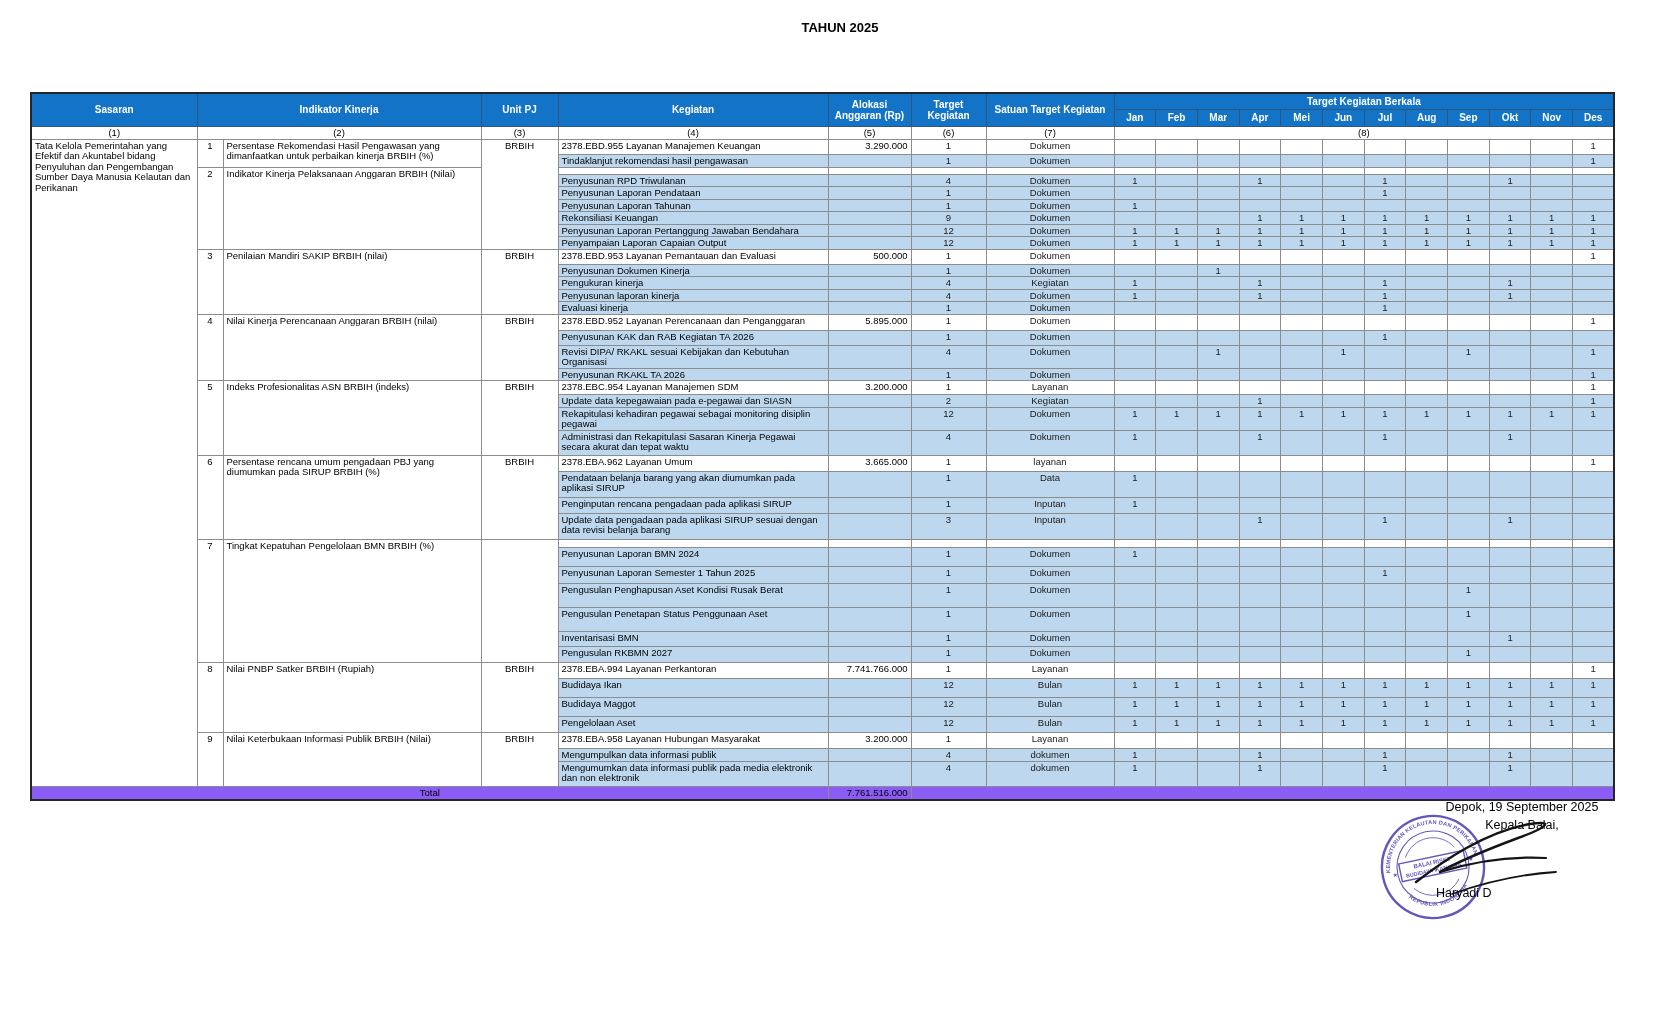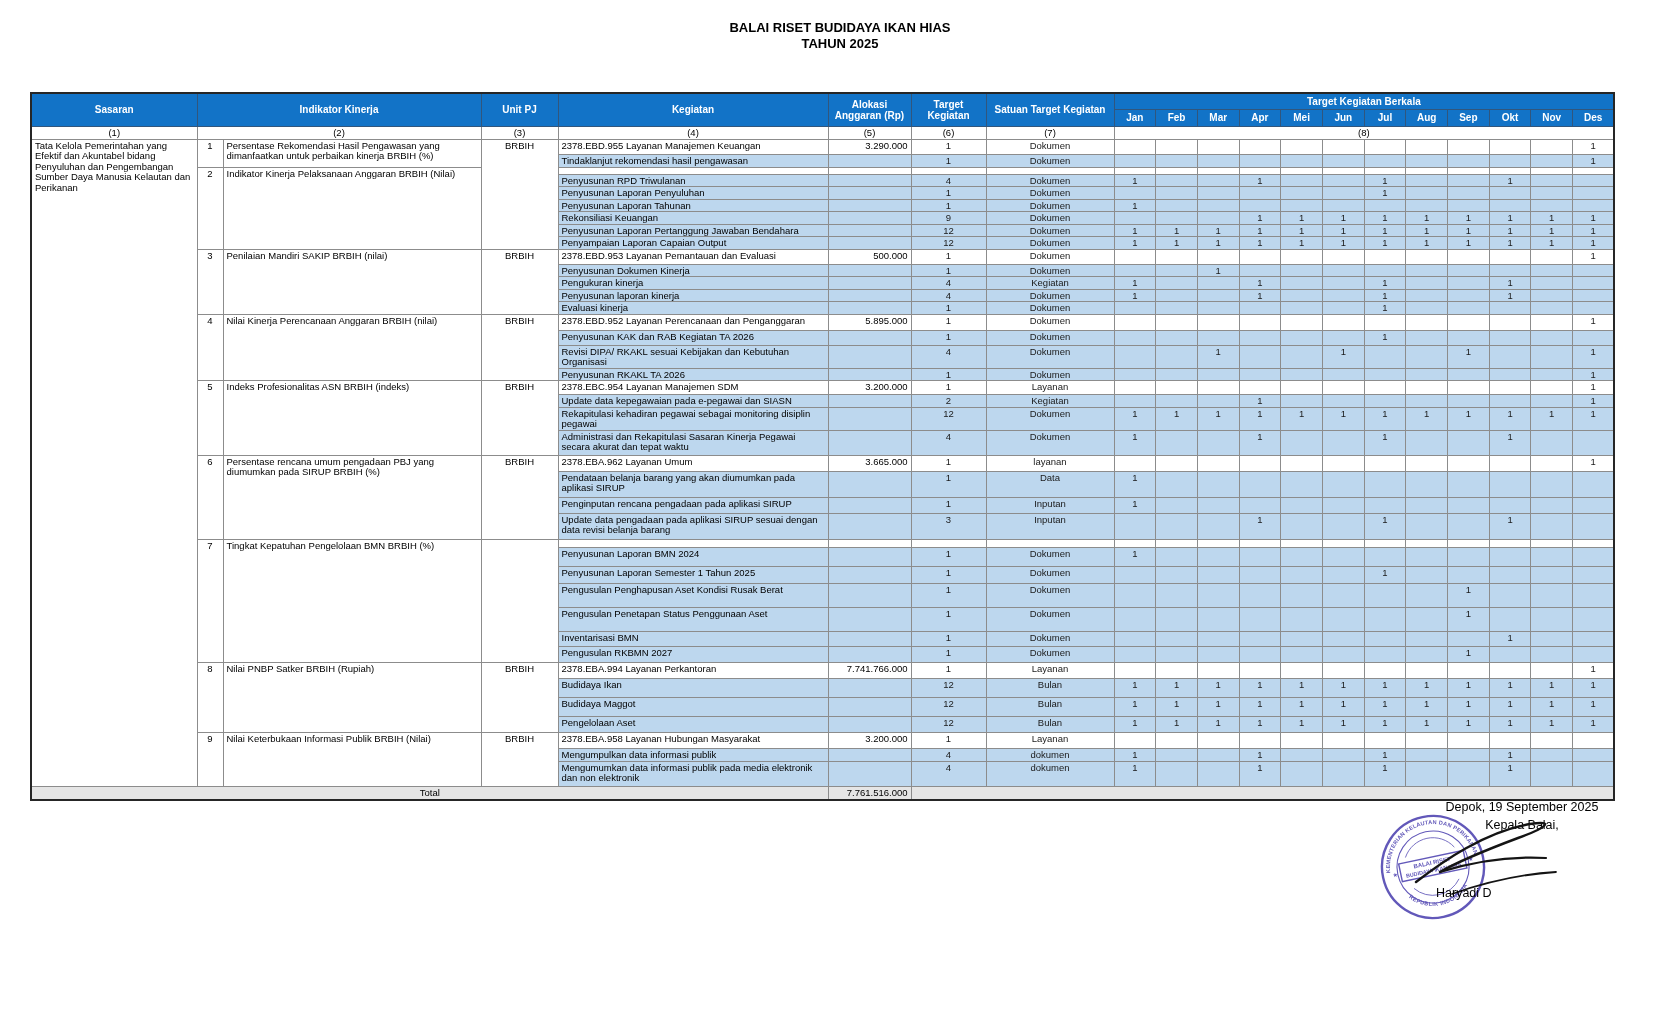--- a/index.html
+++ b/index.html
@@ -21,37 +21,36 @@
   .rs td{background:#ffffff;}
   tr.gstart > td{border-top:1.5px solid #262626;}
   td.cl{background:#ffffff !important;vertical-align:top;}
   td.sas{text-align:left;}
   td.no{text-align:center;}
   td.ind{text-align:left;border-left:1px solid #262626;}
   td.unit{text-align:center;}
   td.kg{text-align:left;border-left:1.5px solid #262626;}
   td.an{text-align:right;padding-right:5px;margin-left:44px;}
   td.tg,td.st,td.mc{text-align:center;vertical-align:middle;color:#1a1a1a;}
-  tr.total-row td{border-top:1.5px solid #262626;border-bottom:2px solid #262626;background:#e5e5e5;
+  tr.total-row td{border-top:1.5px solid #262626;border-bottom:2px solid #262626;background:#8b5cf6;
                   vertical-align:middle;}
   tr.total-row td.tlabel{text-align:center;}
   tr.total-row td.an{font-size:9.5px;}
 
   .sig{position:absolute;left:1372px;top:798px;width:300px;height:210px;font-size:12.5px;}
   .sig-date{text-align:center;line-height:18px;}
   .sig-role{text-align:center;line-height:18px;}
   .stamp{position:absolute;left:6px;top:14px;width:110px;height:110px;opacity:.88;}
   .scribble{position:absolute;left:34px;top:16px;width:170px;height:100px;}
   .sig-name{position:absolute;left:64px;top:88px;font-size:12.5px;}
 </style>
 </head>
 <body>
 
 <div class="titles">
-  <div>BALAI RISET BUDIDAYA IKAN HIAS</div>
   <div>TAHUN 2025</div>
 </div>
 
 <table id="grid">
   <colgroup>
     <col style="width:166px">
       <col style="width:26px">
       <col style="width:258px">
       <col style="width:77px">
     <col style="width:270px">
@@ -180,21 +179,21 @@
         <td class="mc"></td>
         <td class="mc"></td>
         <td class="mc">1</td>
         <td class="mc"></td>
         <td class="mc"></td>
         <td class="mc">1</td>
         <td class="mc"></td>
         <td class="mc"></td>
       </tr>
       <tr class="rb" style="height: 11px;">
-        <td class="kg">Penyusunan Laporan Penyuluhan</td>
+        <td class="kg">Penyusunan Laporan Pendataan</td>
         <td class="an"></td>
         <td class="tg">1</td>
         <td class="st">Dokumen</td>
         <td class="mc"></td>
         <td class="mc"></td>
         <td class="mc"></td>
         <td class="mc"></td>
         <td class="mc"></td>
         <td class="mc"></td>
         <td class="mc">1</td>

